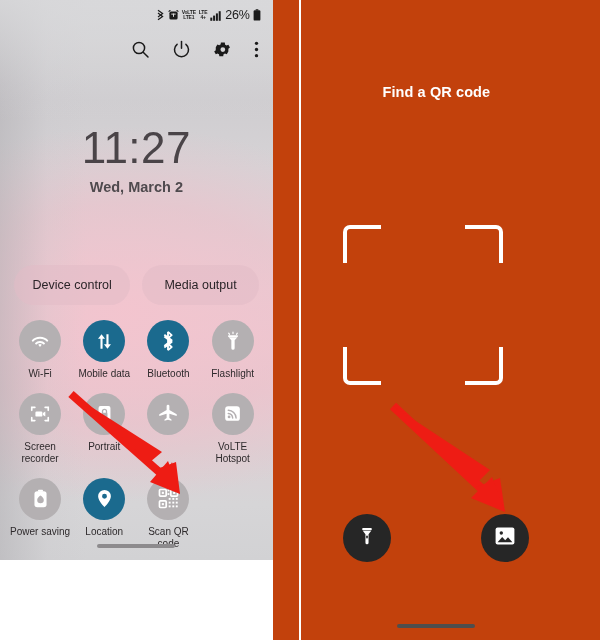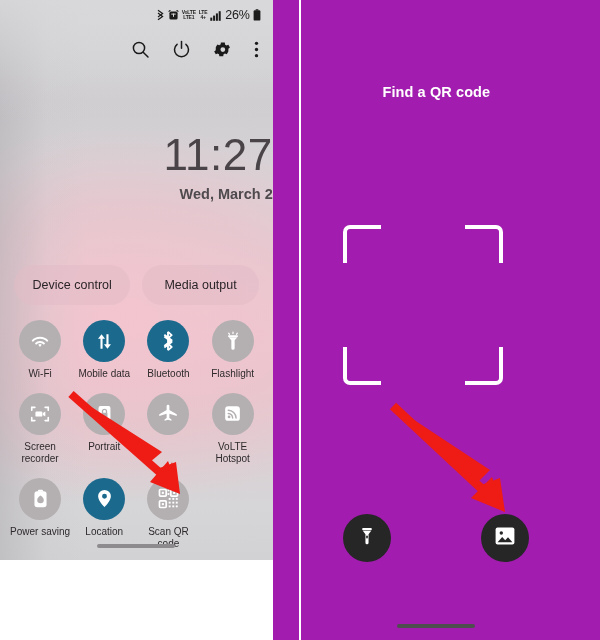--- a/index.html
+++ b/index.html
@@ -54,22 +54,22 @@
   
   .top-actions {
     position: absolute; top: 40px; right: 14px;
     display: flex; align-items: center; gap: 22px;
     z-index: 5;
   }
   .act-ic { cursor: default; color:#1a1a1a; display:flex; align-items:center; justify-content:center;}
 
   
   .clock-wrap {
-    position: absolute; top: 131px; left: 0; right: 0;
-    text-align: right; z-index: 4;
+    position: absolute; top: 124px; left: 0; right: 0;
+    text-align: center; z-index: 4;
   }
   .clock-time {
     font-size: 44px; font-weight: 300; color: #4a4448;
     letter-spacing: 0.5px; line-height: 48px;
     font-family: "Liberation Sans", sans-serif;
   }
   .clock-date {
     font-size: 14.5px; color: #4f4a4e; margin-top: 7px; font-weight: 700;
   }
 
@@ -131,21 +131,21 @@
   
   .home-bar {
     position: absolute; bottom: 12px; left: 50%; transform: translateX(-50%);
     width: 78px; height: 4px; border-radius: 2px; background: #8d8b8d; z-index: 6;
   }
 
   
   .panel-right {
     position: relative;
     width: 360px; height: 640px;
-    background: #a21caf;
+    background: #c2410c;
     overflow: hidden;
   }
   .qr-title {
     position: absolute; top: 84px; left: 0; right: 0; text-align: center;
     color: #fff; font-size: 14.5px; font-weight: 700; letter-spacing: 0.1px;
   }
   .qr-frame {
     position: absolute; left: 70px; top: 225px; width: 160px; height: 160px;
   }
   .corner { position: absolute; width: 34px; height: 34px; }

